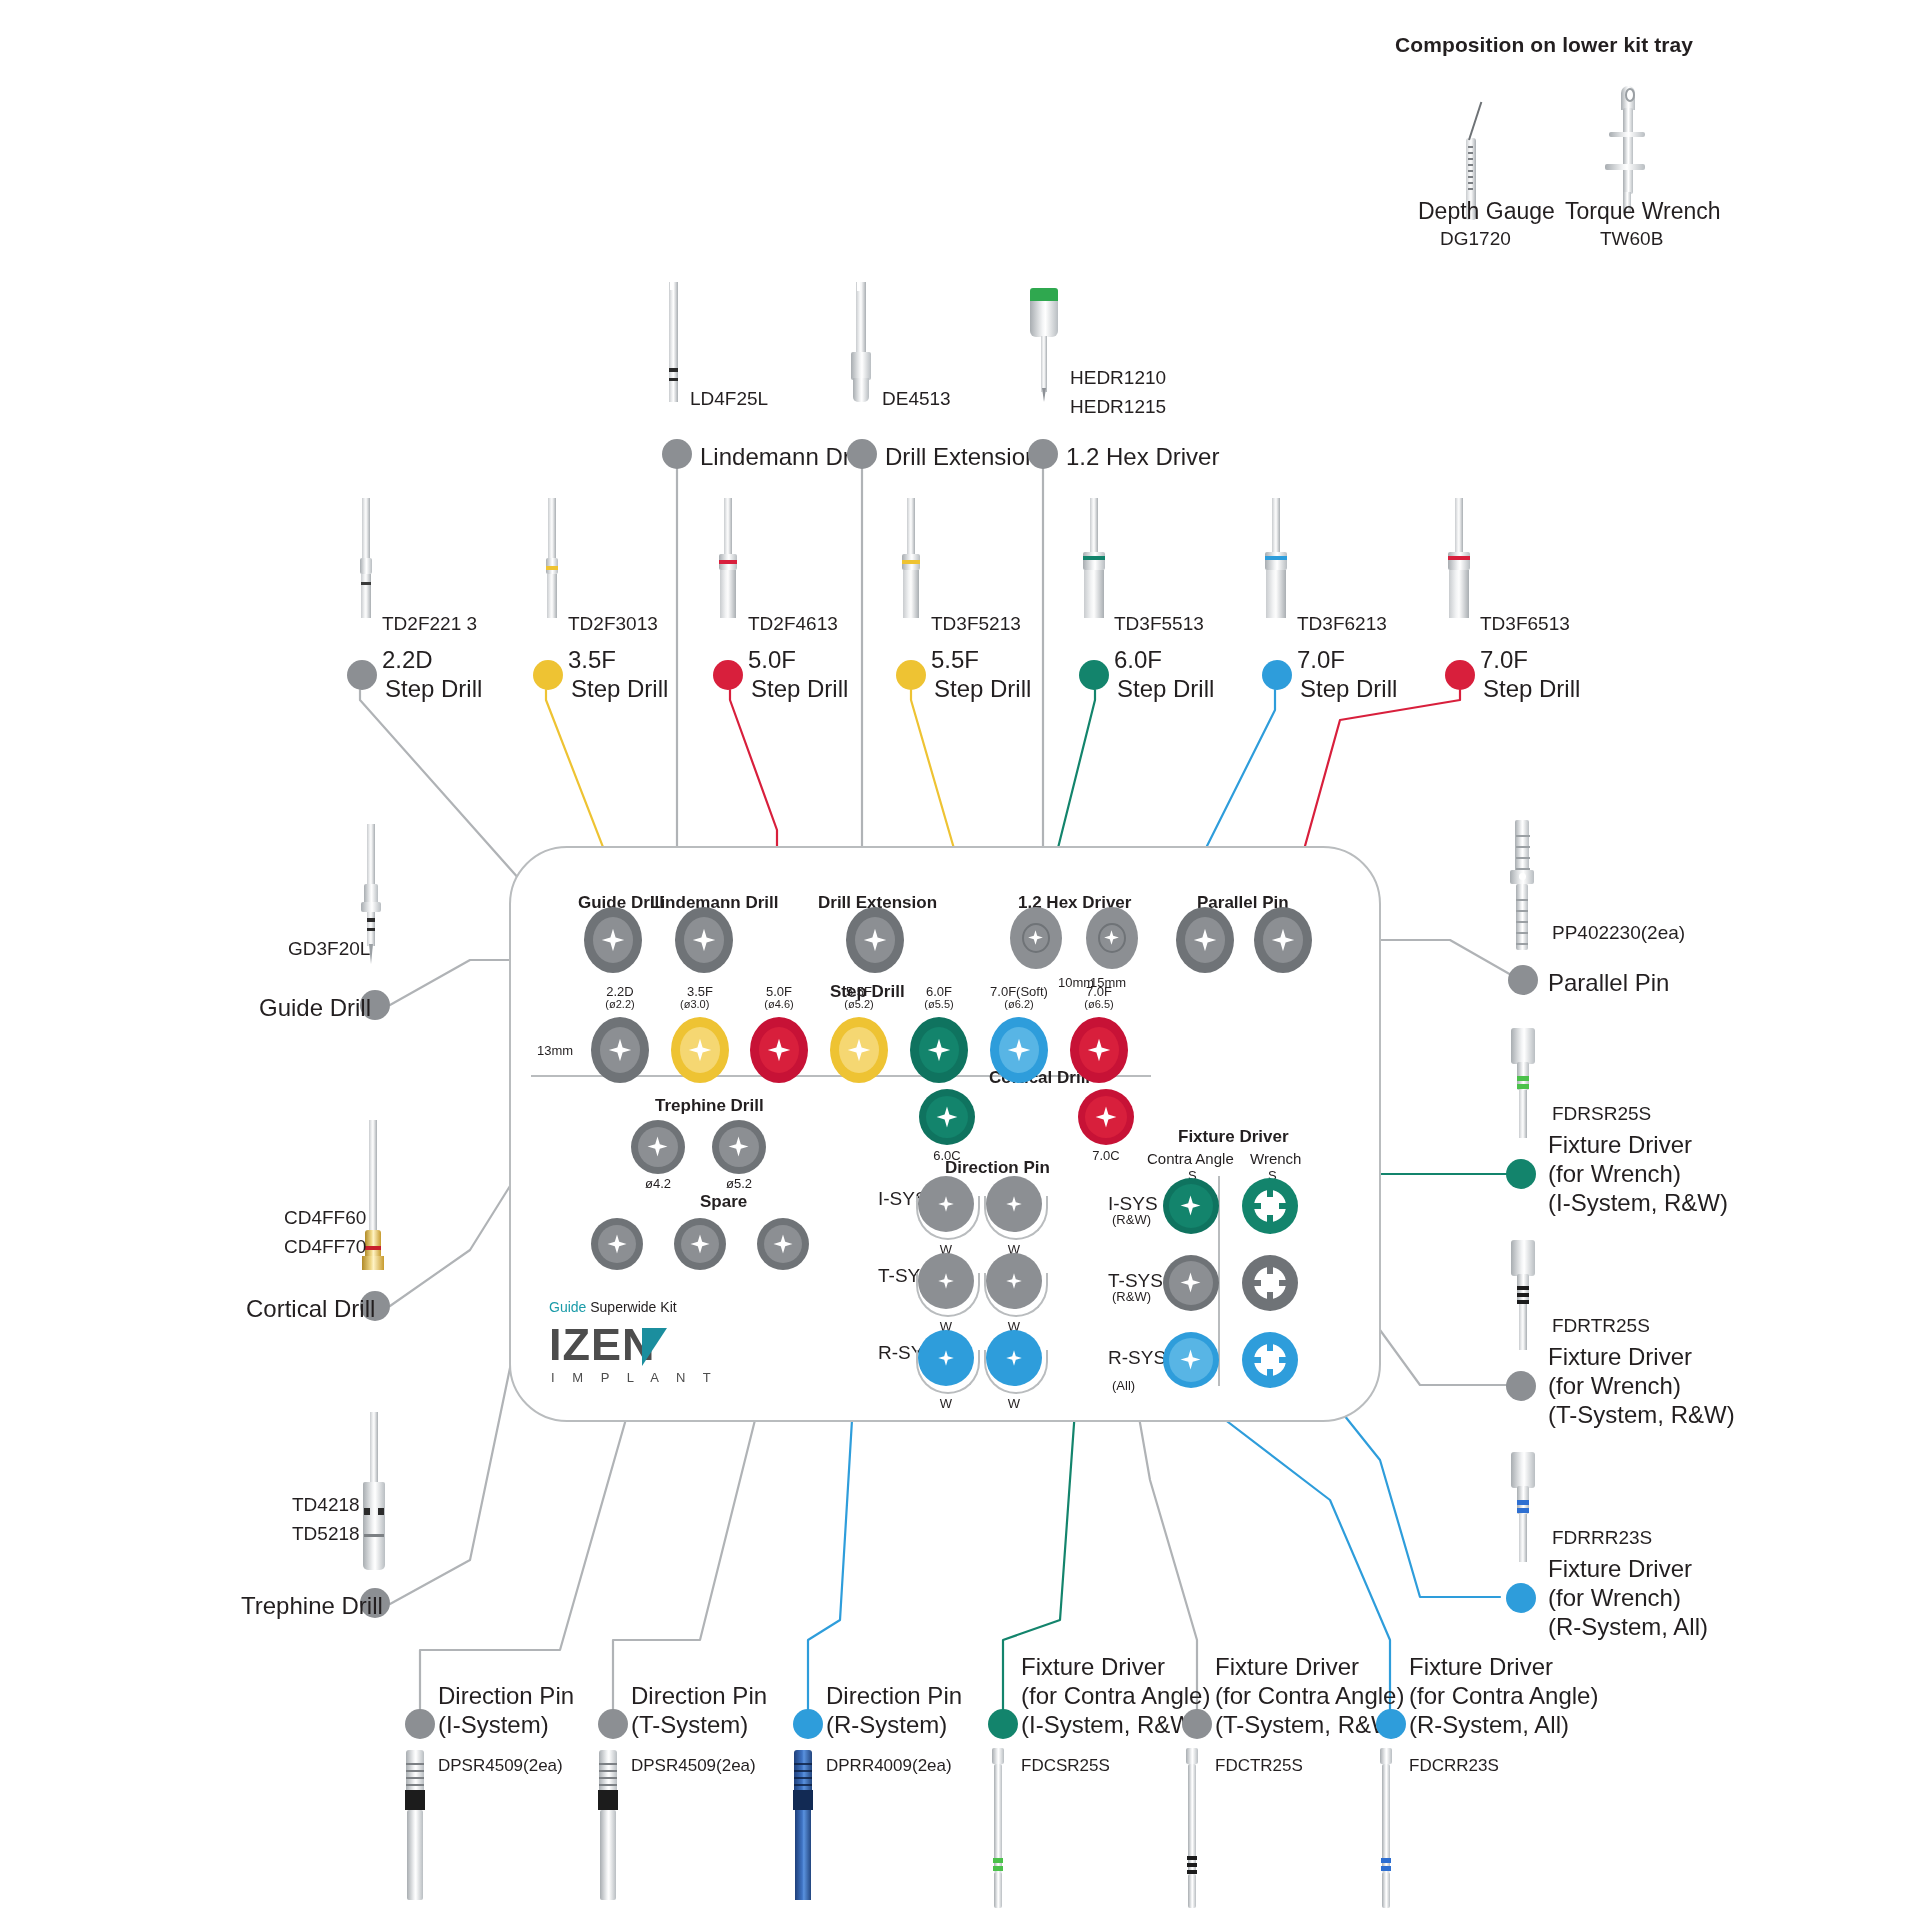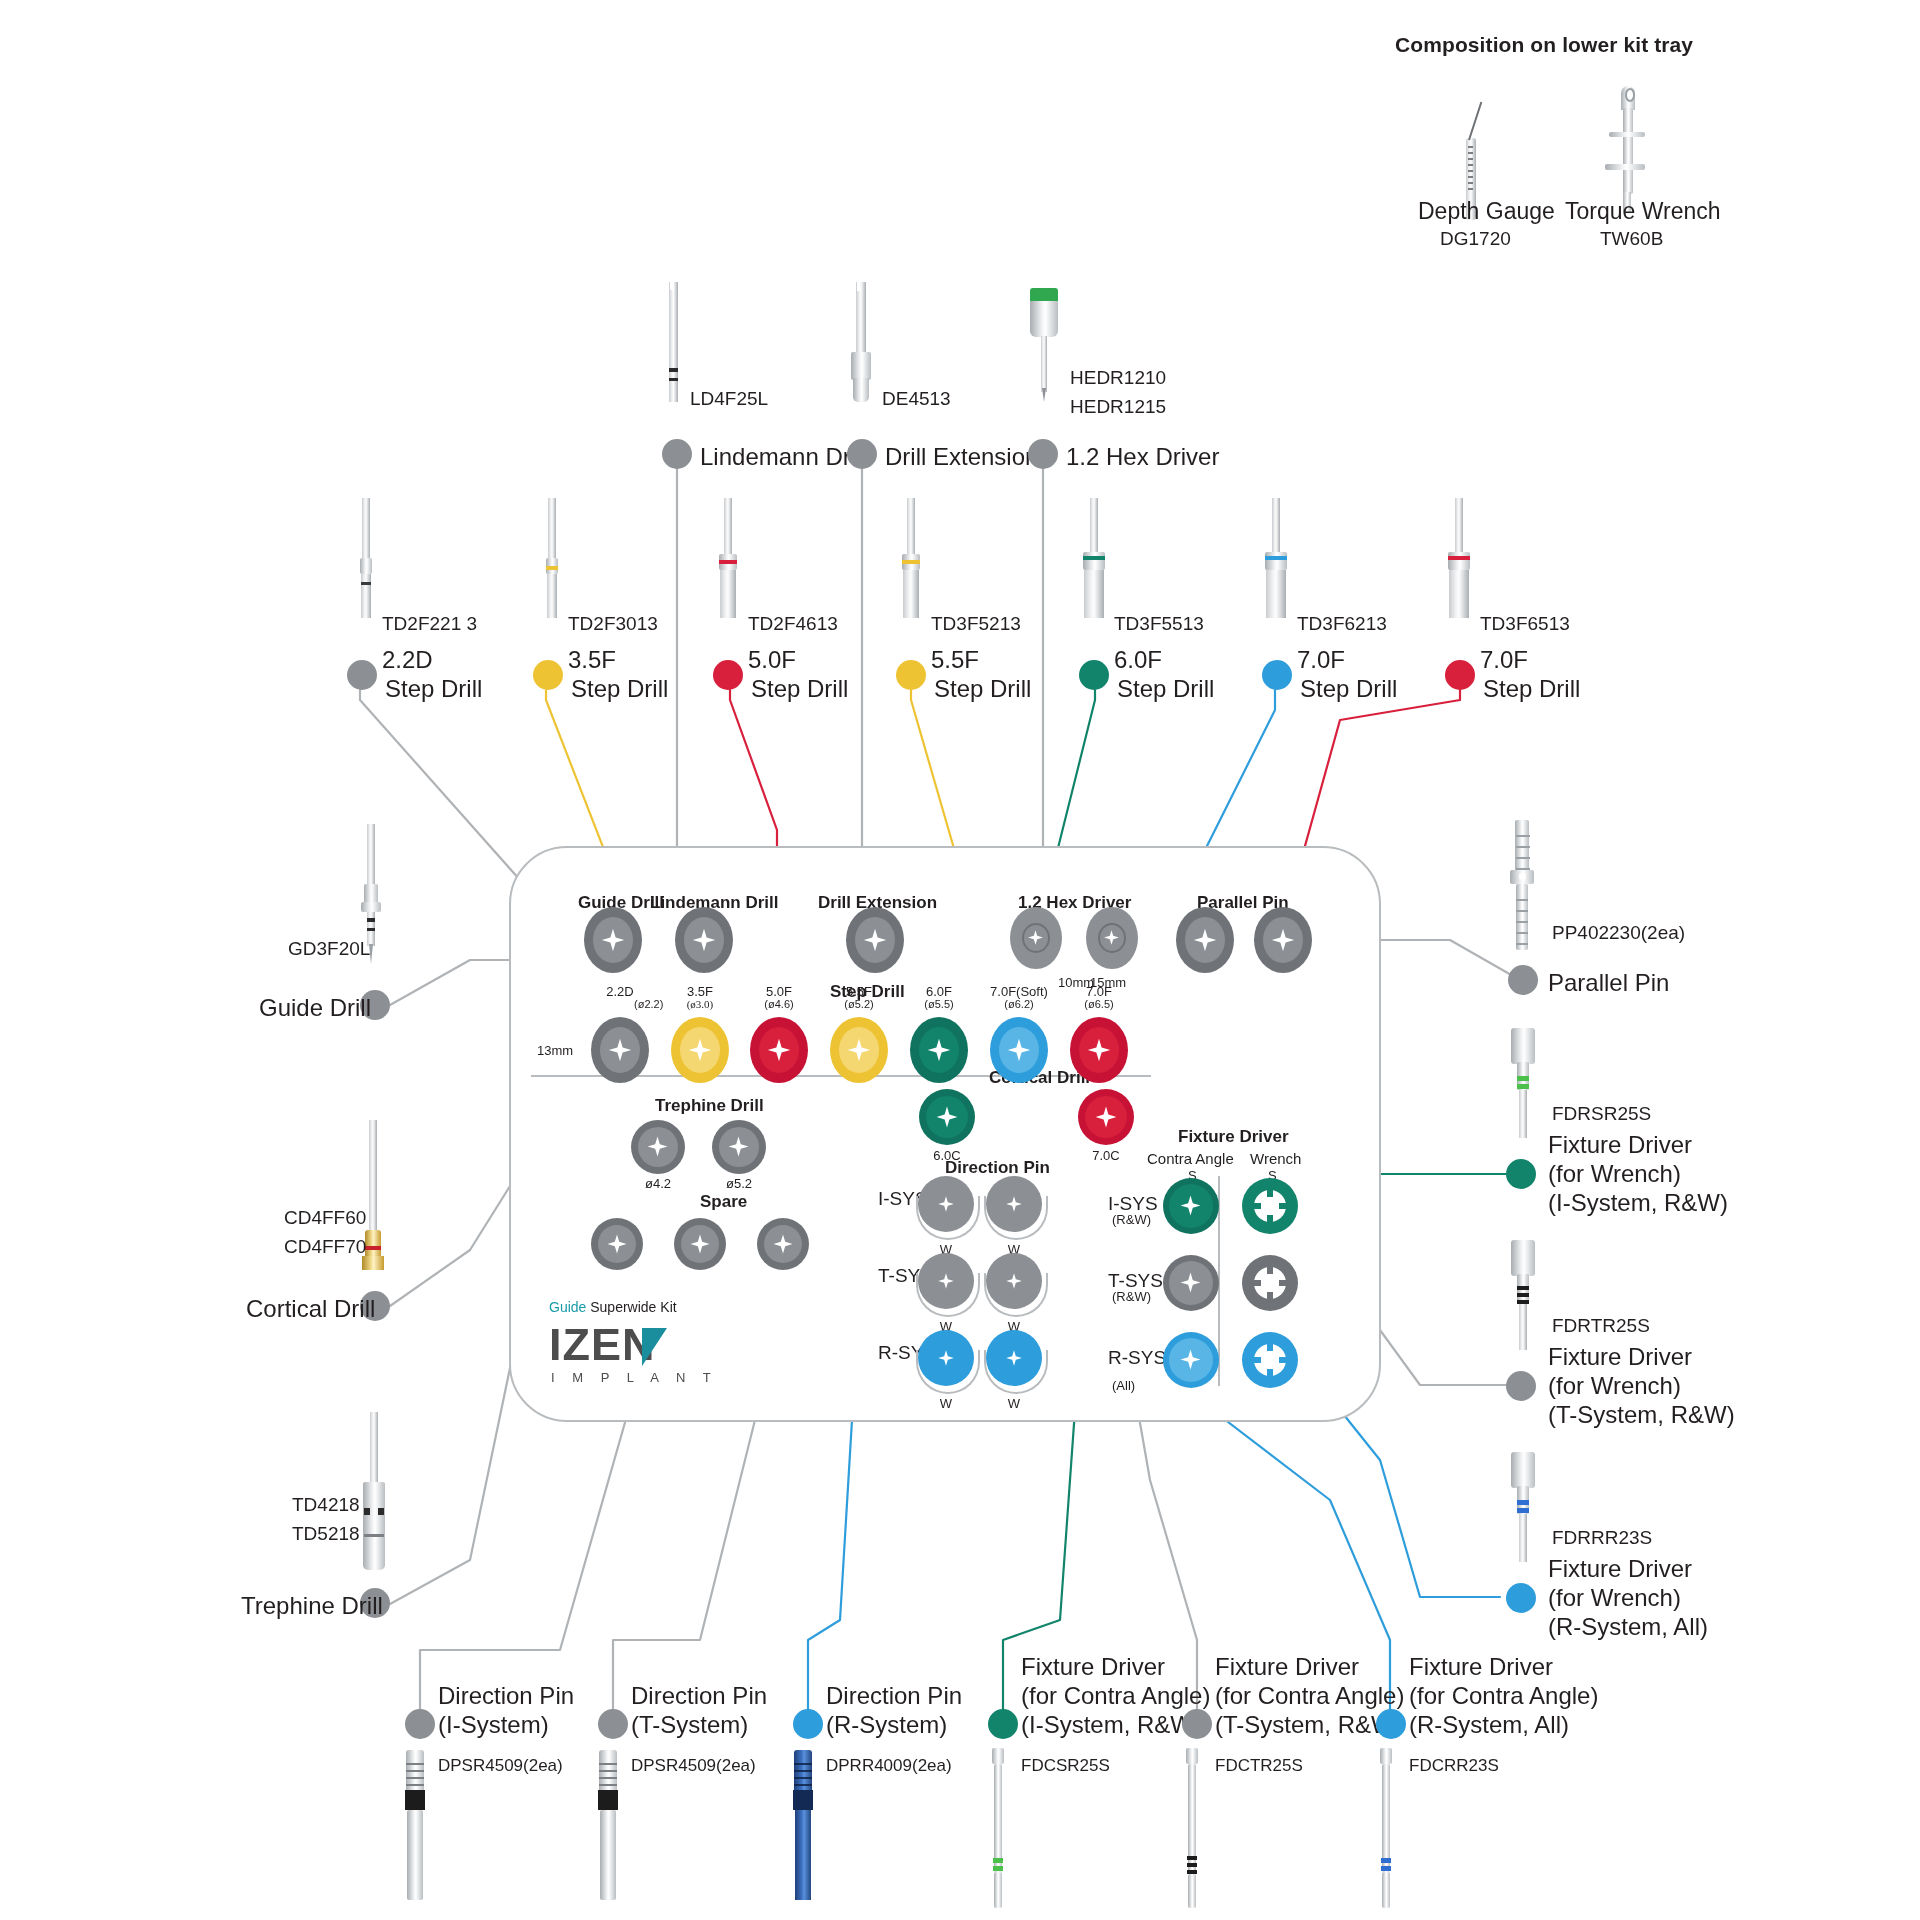--- a/index.html
+++ b/index.html
@@ -391,30 +391,30 @@
   <div class="hole" style="left:1254px;top:907px;width:58px;height:66px;background:#6f7377;">
     <div class="inner" style="left:9px;top:10px;right:9px;bottom:10px;background:#8c8f93;"></div>
     <svg class="star" viewBox="0 0 30 30" width="26" height="26" style="left:16px;top:20px;">
         <path d="M15 2 L18 12 L28 15 L18 18 L15 28 L12 18 L2 15 L12 12 Z" fill="#fff"></path>
       </svg>
   </div>
 
   <div class="abs t-tray-sm nw" style="left:537px;top:1043px;">13mm</div>
 
   <div class="abs t-tray-sm nw" style="left:600px;top:984px;text-align:center;width:40px;">2.2D</div>
-  <div class="abs t-tray-xs nw" style="left:600px;top:998px;text-align:left;width:40px;margin-left:34px;">(ø2.2)</div>
+  <div class="abs t-tray-xs nw" style="left:600px;top:998px;text-align:center;width:40px;">(ø2.2)</div>
   <div class="hole" style="left:591px;top:1017px;width:58px;height:66px;background:#6f7377;">
     <div class="inner" style="left:9px;top:10px;right:9px;bottom:10px;background:#8c8f93;"></div>
     <svg class="star" viewBox="0 0 30 30" width="26" height="26" style="left:16px;top:20px;">
         <path d="M15 2 L18 12 L28 15 L18 18 L15 28 L12 18 L2 15 L12 12 Z" fill="#fff"></path>
       </svg>
   </div>
 
   <div class="abs t-tray-sm nw" style="left:680px;top:984px;text-align:center;width:40px;">3.5F</div>
-  <div class="abs t-tray-xs nw" style="left:680px;top:998px;text-align:center;width:40px;font-family:Liberation Serif, serif;">(ø3.0)</div>
+  <div class="abs t-tray-xs nw" style="left:680px;top:998px;text-align:left;width:40px;">(ø3.0)</div>
   <div class="hole" style="left:671px;top:1017px;width:58px;height:66px;background:#eec333;">
     <div class="inner" style="left:9px;top:10px;right:9px;bottom:10px;background:#f5d772;"></div>
     <svg class="star" viewBox="0 0 30 30" width="26" height="26" style="left:16px;top:20px;">
         <path d="M15 2 L18 12 L28 15 L18 18 L15 28 L12 18 L2 15 L12 12 Z" fill="#fff"></path>
       </svg>
   </div>
 
   <div class="abs t-tray-sm nw" style="left:759px;top:984px;text-align:center;width:40px;">5.0F</div>
   <div class="abs t-tray-xs nw" style="left:759px;top:998px;text-align:center;width:40px;">(ø4.6)</div>
   <div class="hole" style="left:750px;top:1017px;width:58px;height:66px;background:#c71236;">

